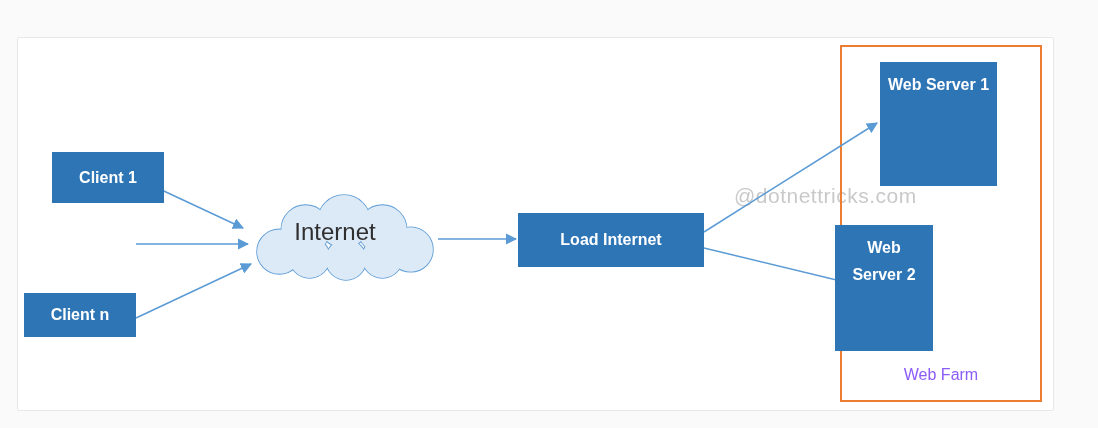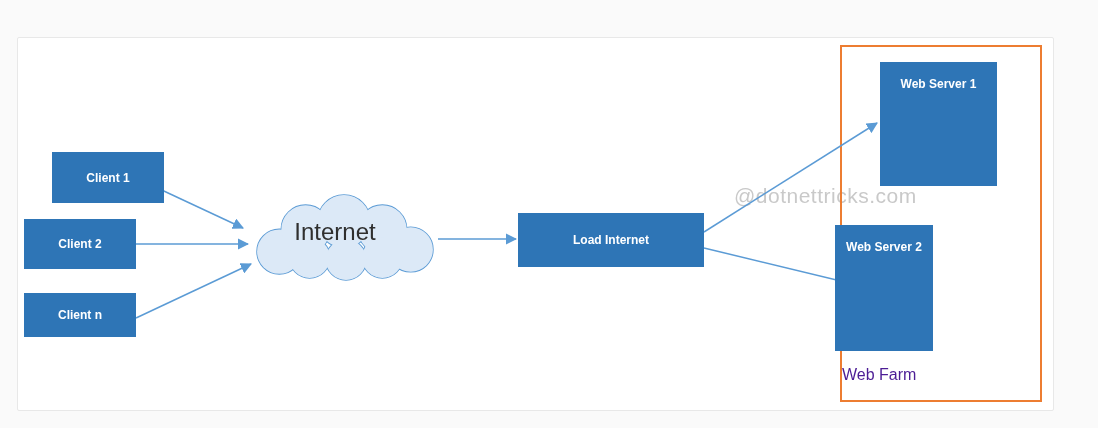--- a/index.html
+++ b/index.html
@@ -31,21 +31,21 @@
     width:1037px;height:374px;
     background:#ffffff;
     border:1px solid var(--panel-border);
     border-radius:2px;
   }
   .node{
     position:absolute;
     background:var(--node-fill);
     color:var(--node-text);
     display:flex;align-items:center;justify-content:center;
-    font-size:12px;font-weight:600;
+    font-size:16px;font-weight:600;
     text-align:center;
     z-index:4;
   }
   .client{left:6px;width:112px;height:51px;}
   .client-1{top:114px;margin-left:28px;}
   .client-2{top:181px;height:50px;}
   .client-n{top:255px;height:44px;}
   .load-balancer{left:500px;top:175px;width:186px;height:54px;}
   .web-server{
     width:117px;
@@ -68,22 +68,22 @@
     font-size:24px;color:var(--dark-text);
     transform:translate(-10px,-5px);
   }
   .web-farm{
     position:absolute;left:822px;top:7px;width:202px;height:357px;
     border:2px solid var(--farm-border);
     z-index:2;
   }
   .web-farm-label{
     position:absolute;left:0;right:0;bottom:16px;
-    text-align:left;
-    font-size:16px;color:#4c1d95;
+    text-align:center;
+    font-size:16px;color:#8b5cf6;
   }
   .watermark{
     position:absolute;left:716px;top:146px;
     font-size:21px;color:var(--watermark);
     letter-spacing:0.5px;
     z-index:1;
     white-space:nowrap;
   }
   .arrows{
     position:absolute;inset:0;
@@ -114,23 +114,20 @@
       <line x1="118" y1="140" x2="225" y2="190" marker-end="url(#ah)"></line>
       <line x1="118" y1="206" x2="230" y2="206" marker-end="url(#ah)"></line>
       <line x1="118" y1="280" x2="233" y2="226" marker-end="url(#ah)"></line>
       <line x1="420" y1="201" x2="498" y2="201" marker-end="url(#ah)"></line>
       <line x1="686" y1="194" x2="859" y2="85" marker-end="url(#ah)"></line>
       <line x1="686" y1="210" x2="860" y2="252" marker-end="url(#ah)"></line>
     </svg>
 
     <div class="node client client-1">
       <span>Client 1</span>
-    </div>
-    <div class="node client client-2">
-      <span>Client 2</span>
     </div>
     <div class="node client client-n">
       <span>Client n</span>
     </div>
 
     <div class="cloud-wrap">
       <svg viewBox="0 0 190 88">
         <g class="cloud-stroked">
           <circle cx="30" cy="58" r="22"></circle>
           <circle cx="56" cy="36" r="24"></circle>

